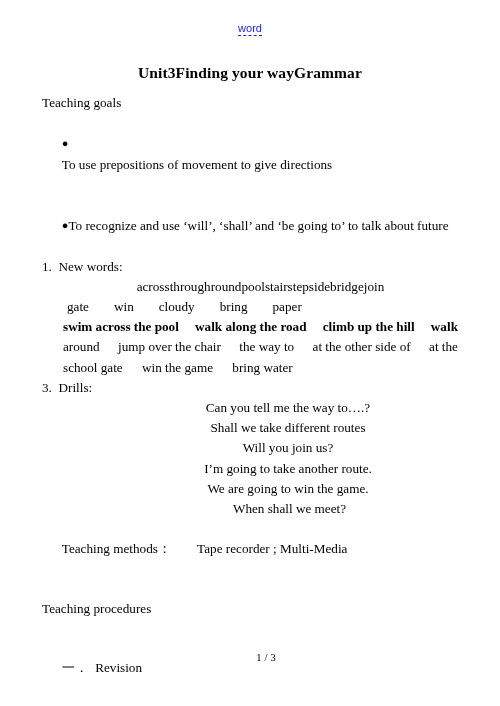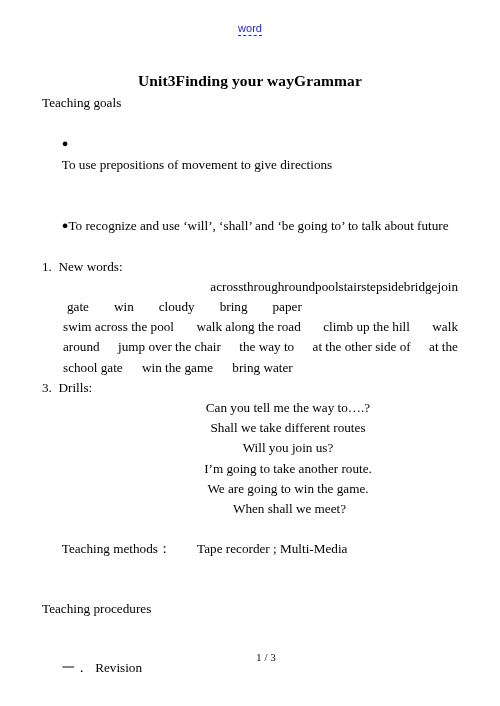--- a/index.html
+++ b/index.html
@@ -41,21 +41,21 @@
     border-bottom: 1px dashed #2323d8;
     padding-bottom: 1px;
     line-height: 1;
     cursor: pointer;
   }
 
   
   .doc-title {
     position: absolute;
     left: 0;
-    top: 72px;
+    top: 64px;
     width: 500px;
     text-align: center;
     font-size: 15.5px;
     font-weight: bold;
     letter-spacing: 0.1px;
     line-height: 1.1;
   }
 
   
   .body-block {
@@ -85,37 +85,37 @@
 
   
   .num-item {
     padding-left: 0;
   }
   .indent-words {
     margin-left: 21px;
   }
   .words-row {
     display: flex;
-    justify-content: flex-end;
+    justify-content: center;
     width: 395px;
   }
   .words-row.second {
     justify-content: flex-start;
     gap: 25px;
     margin-left: 4px;
   }
   .word-cell { white-space: nowrap; }
 
   .phrase-block {
     margin-left: 21px;
     width: 395px;
     text-align: justify;
     text-justify: inter-word;
   }
-  .phrase-line-1 { display: flex; justify-content: space-between; }
+  .phrase-line-1 { display: flex; justify-content: space-between; font-weight: bold; }
   .phrase-line-2 { display: flex; justify-content: space-between; }
   .phrase-line-3 { }
   .ph { white-space: nowrap; }
   .phrase-line-3 .ph { margin-right: 16px; }
 
   .drill-lines {
     margin-left: 76px;
     text-align: center;
   }
   .drill-line { white-space: pre; }

